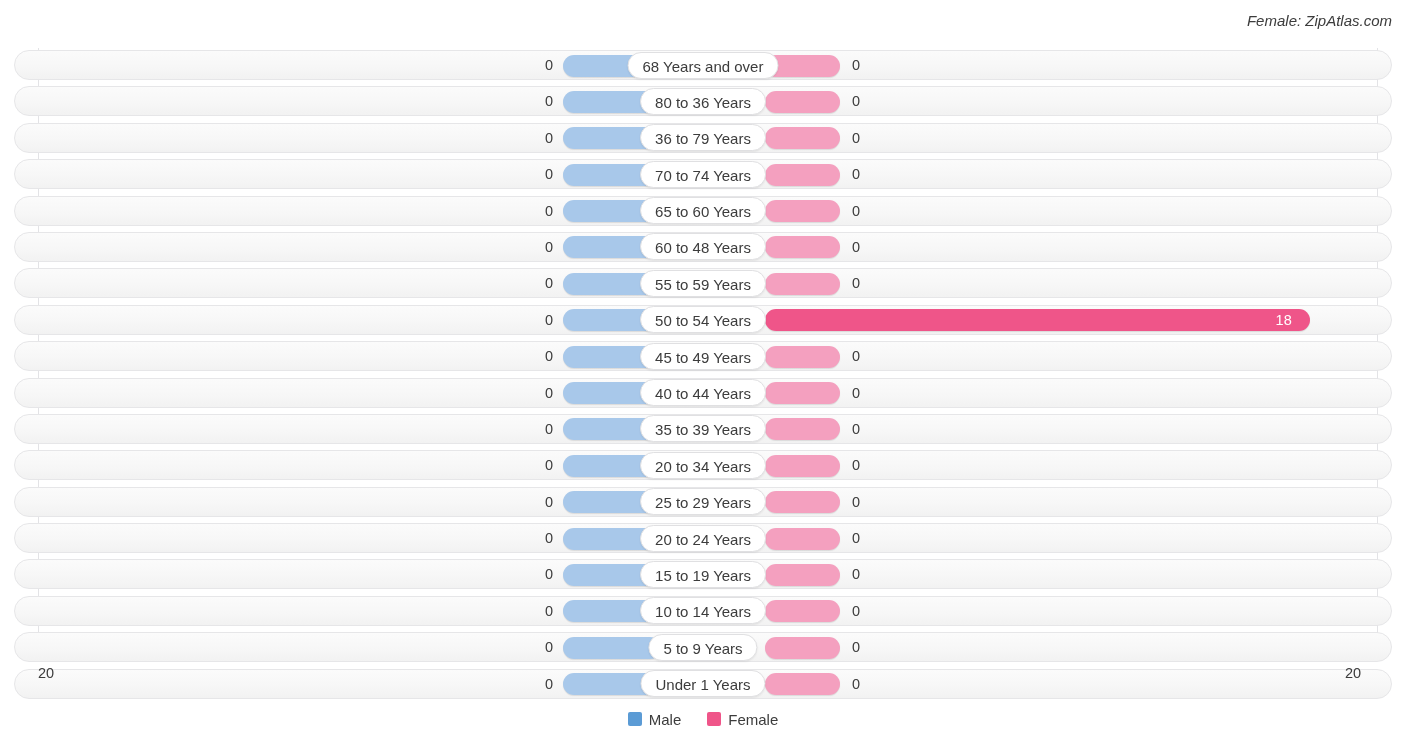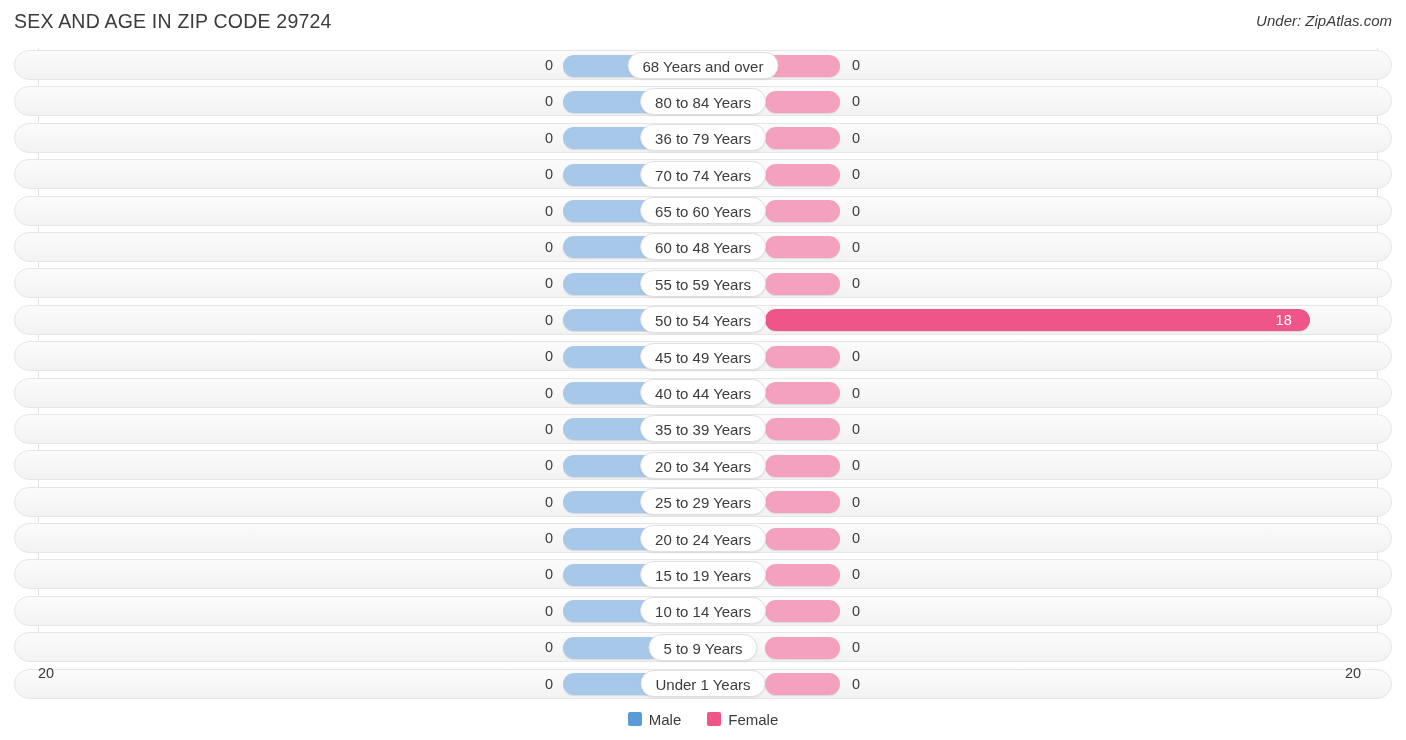--- a/index.html
+++ b/index.html
@@ -197,43 +197,42 @@
     font-size: 15px;
     color: #3c3c3c;
   }
 </style>
 </head>
 <body>
 
 <div class="page">
 
   <div class="header">
-    <div class="chart-title">SEX AND AGE IN ZIP CODE 29724</div>
-    <div class="source-label">Under: ZipAtlas.com</div>
+    <div class="source-label">Female: ZipAtlas.com</div>
   </div>
 
   <div class="plot">
     <div class="gridline left"></div>
     <div class="gridline right"></div>
     <div class="rows" id="rows-container">
         <div class="row">
           <div class="row-track"></div>
           <div class="bar bar-male" style="left: 563px; width: 98px;"></div>
           <div class="val val-male" style="left: 503px; width: 50px;">0</div>
           <div class="bar bar-female" style="left: 765px; width: 75px;"></div>
           <div class="val val-female" style="left: 852px;">0</div>
           <div class="age-pill">68 Years and over</div>
         </div>
         <div class="row">
           <div class="row-track"></div>
           <div class="bar bar-male" style="left: 563px; width: 98px;"></div>
           <div class="val val-male" style="left: 503px; width: 50px;">0</div>
           <div class="bar bar-female" style="left: 765px; width: 75px;"></div>
           <div class="val val-female" style="left: 852px;">0</div>
-          <div class="age-pill">80 to 84 Years</div>
+          <div class="age-pill">80 to 36 Years</div>
         </div>
         <div class="row">
           <div class="row-track"></div>
           <div class="bar bar-male" style="left: 563px; width: 98px;"></div>
           <div class="val val-male" style="left: 503px; width: 50px;">0</div>
           <div class="bar bar-female" style="left: 765px; width: 75px;"></div>
           <div class="val val-female" style="left: 852px;">0</div>
           <div class="age-pill">36 to 79 Years</div>
         </div>
         <div class="row">

